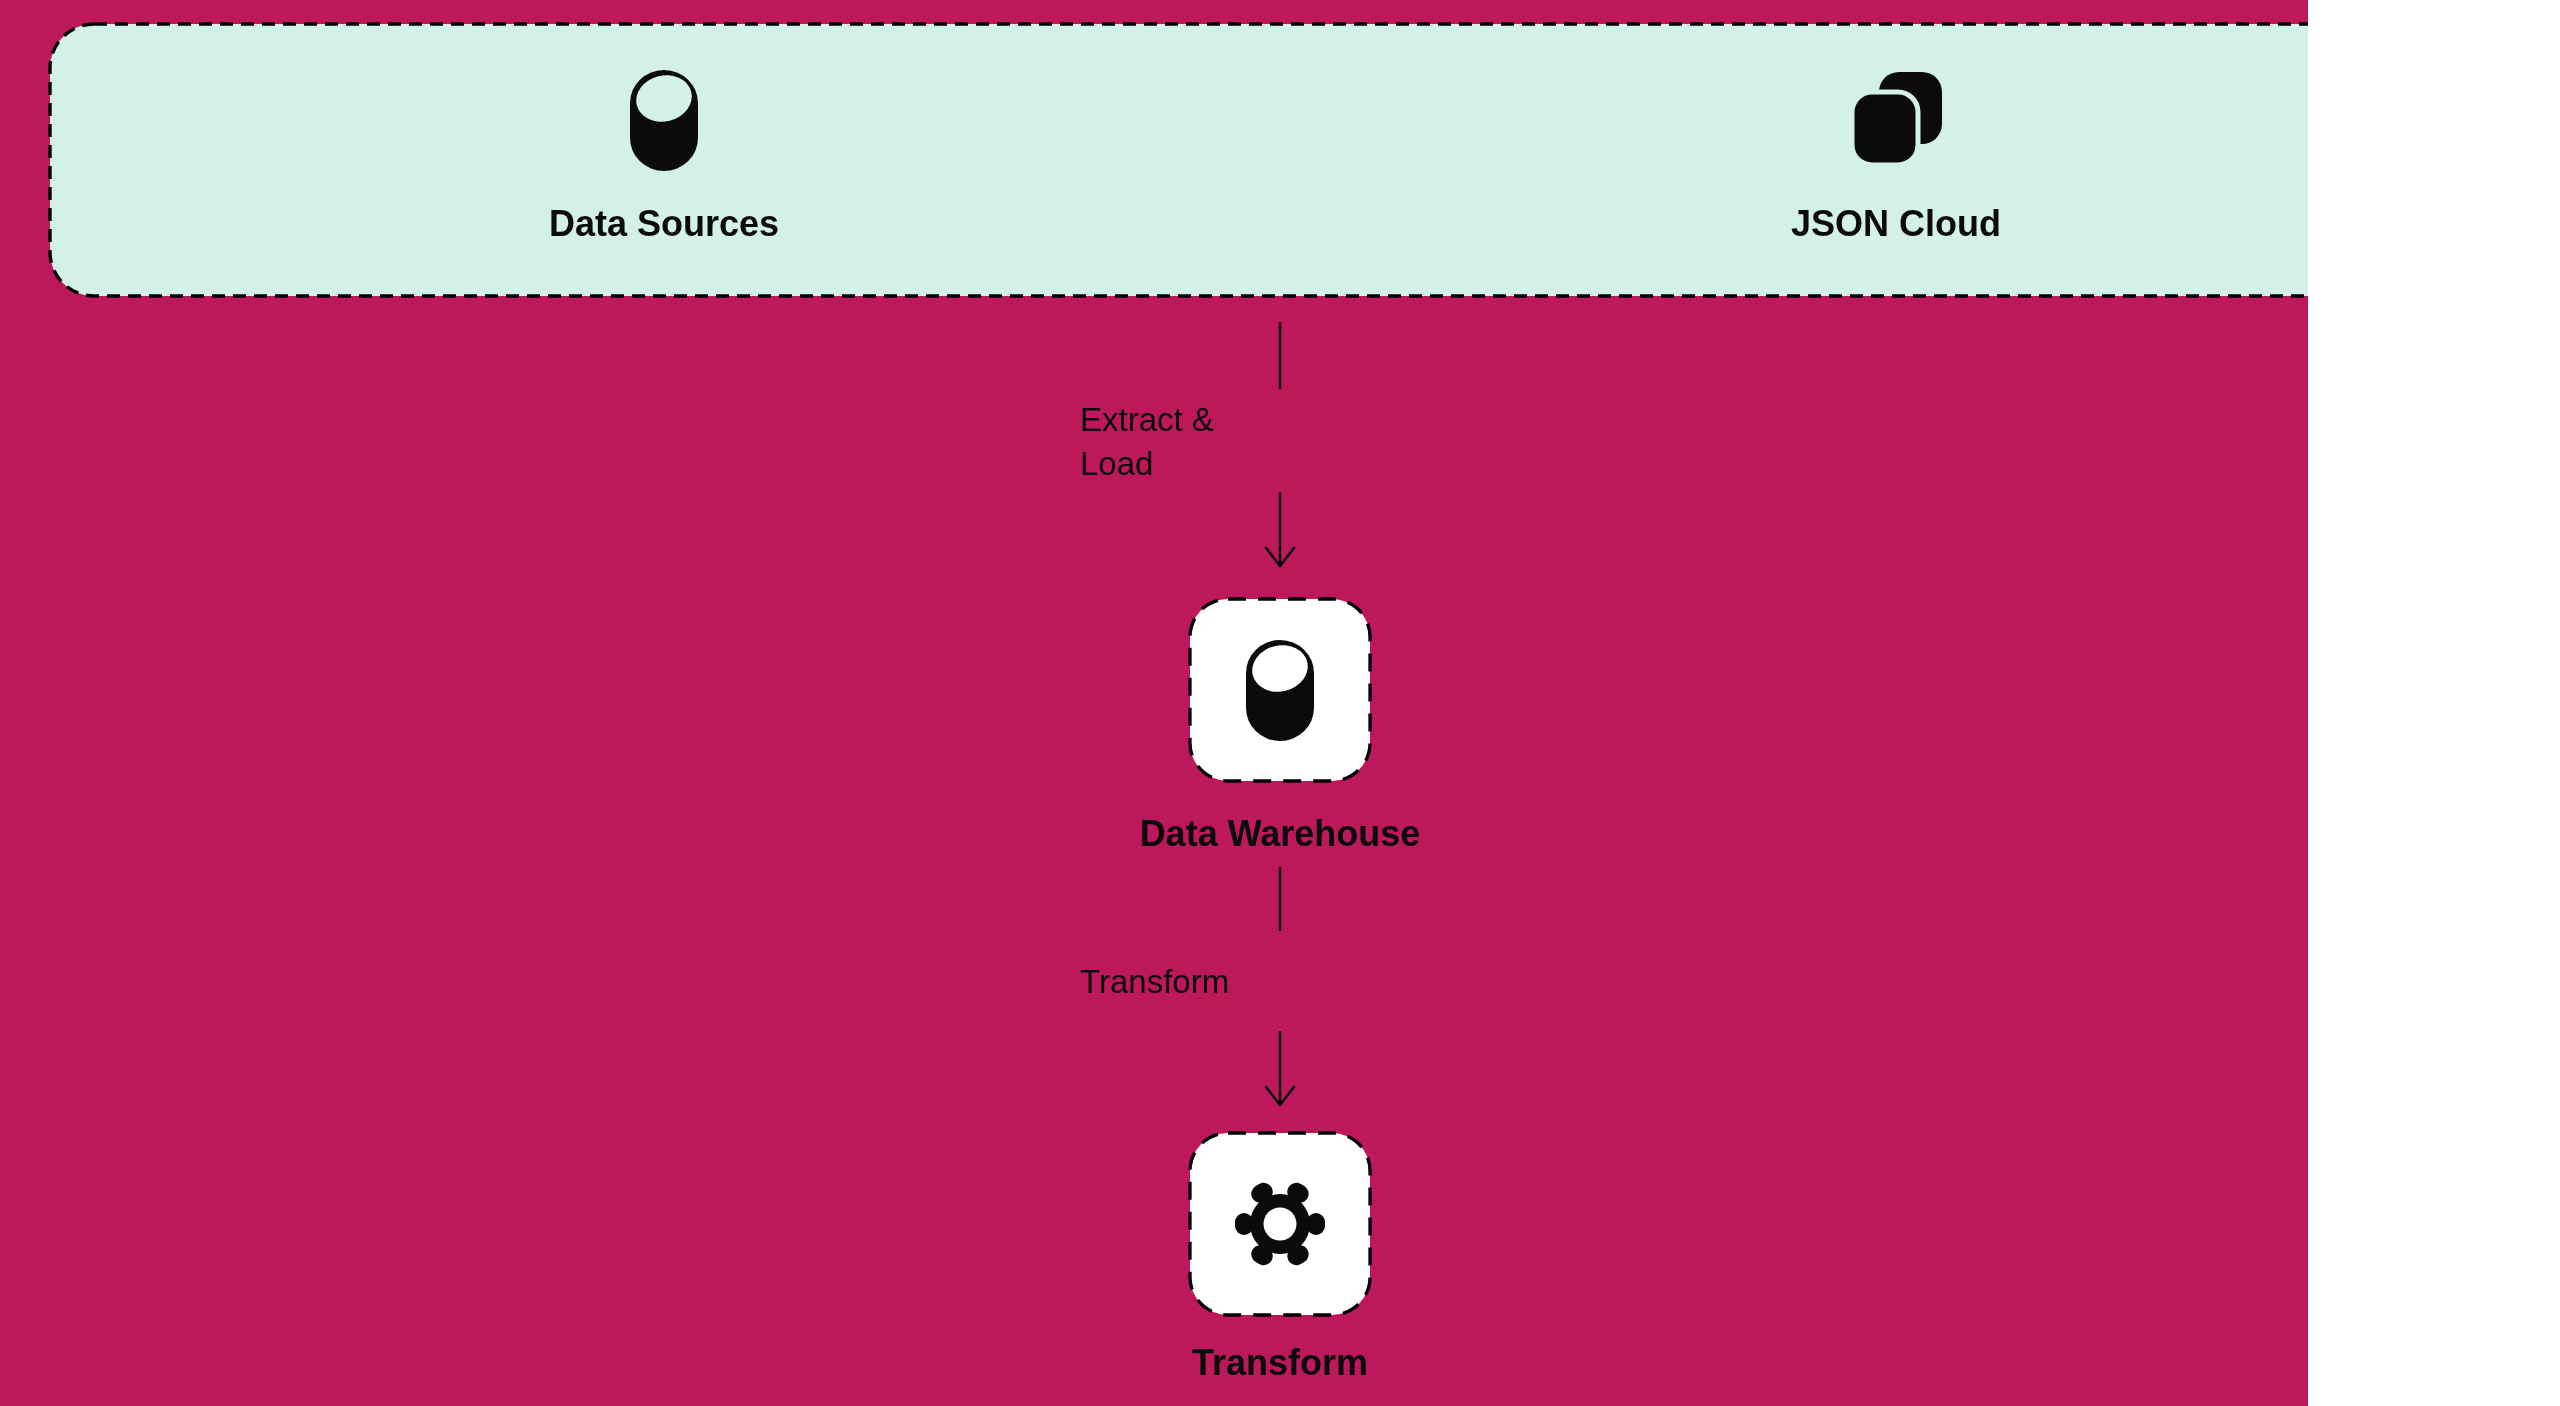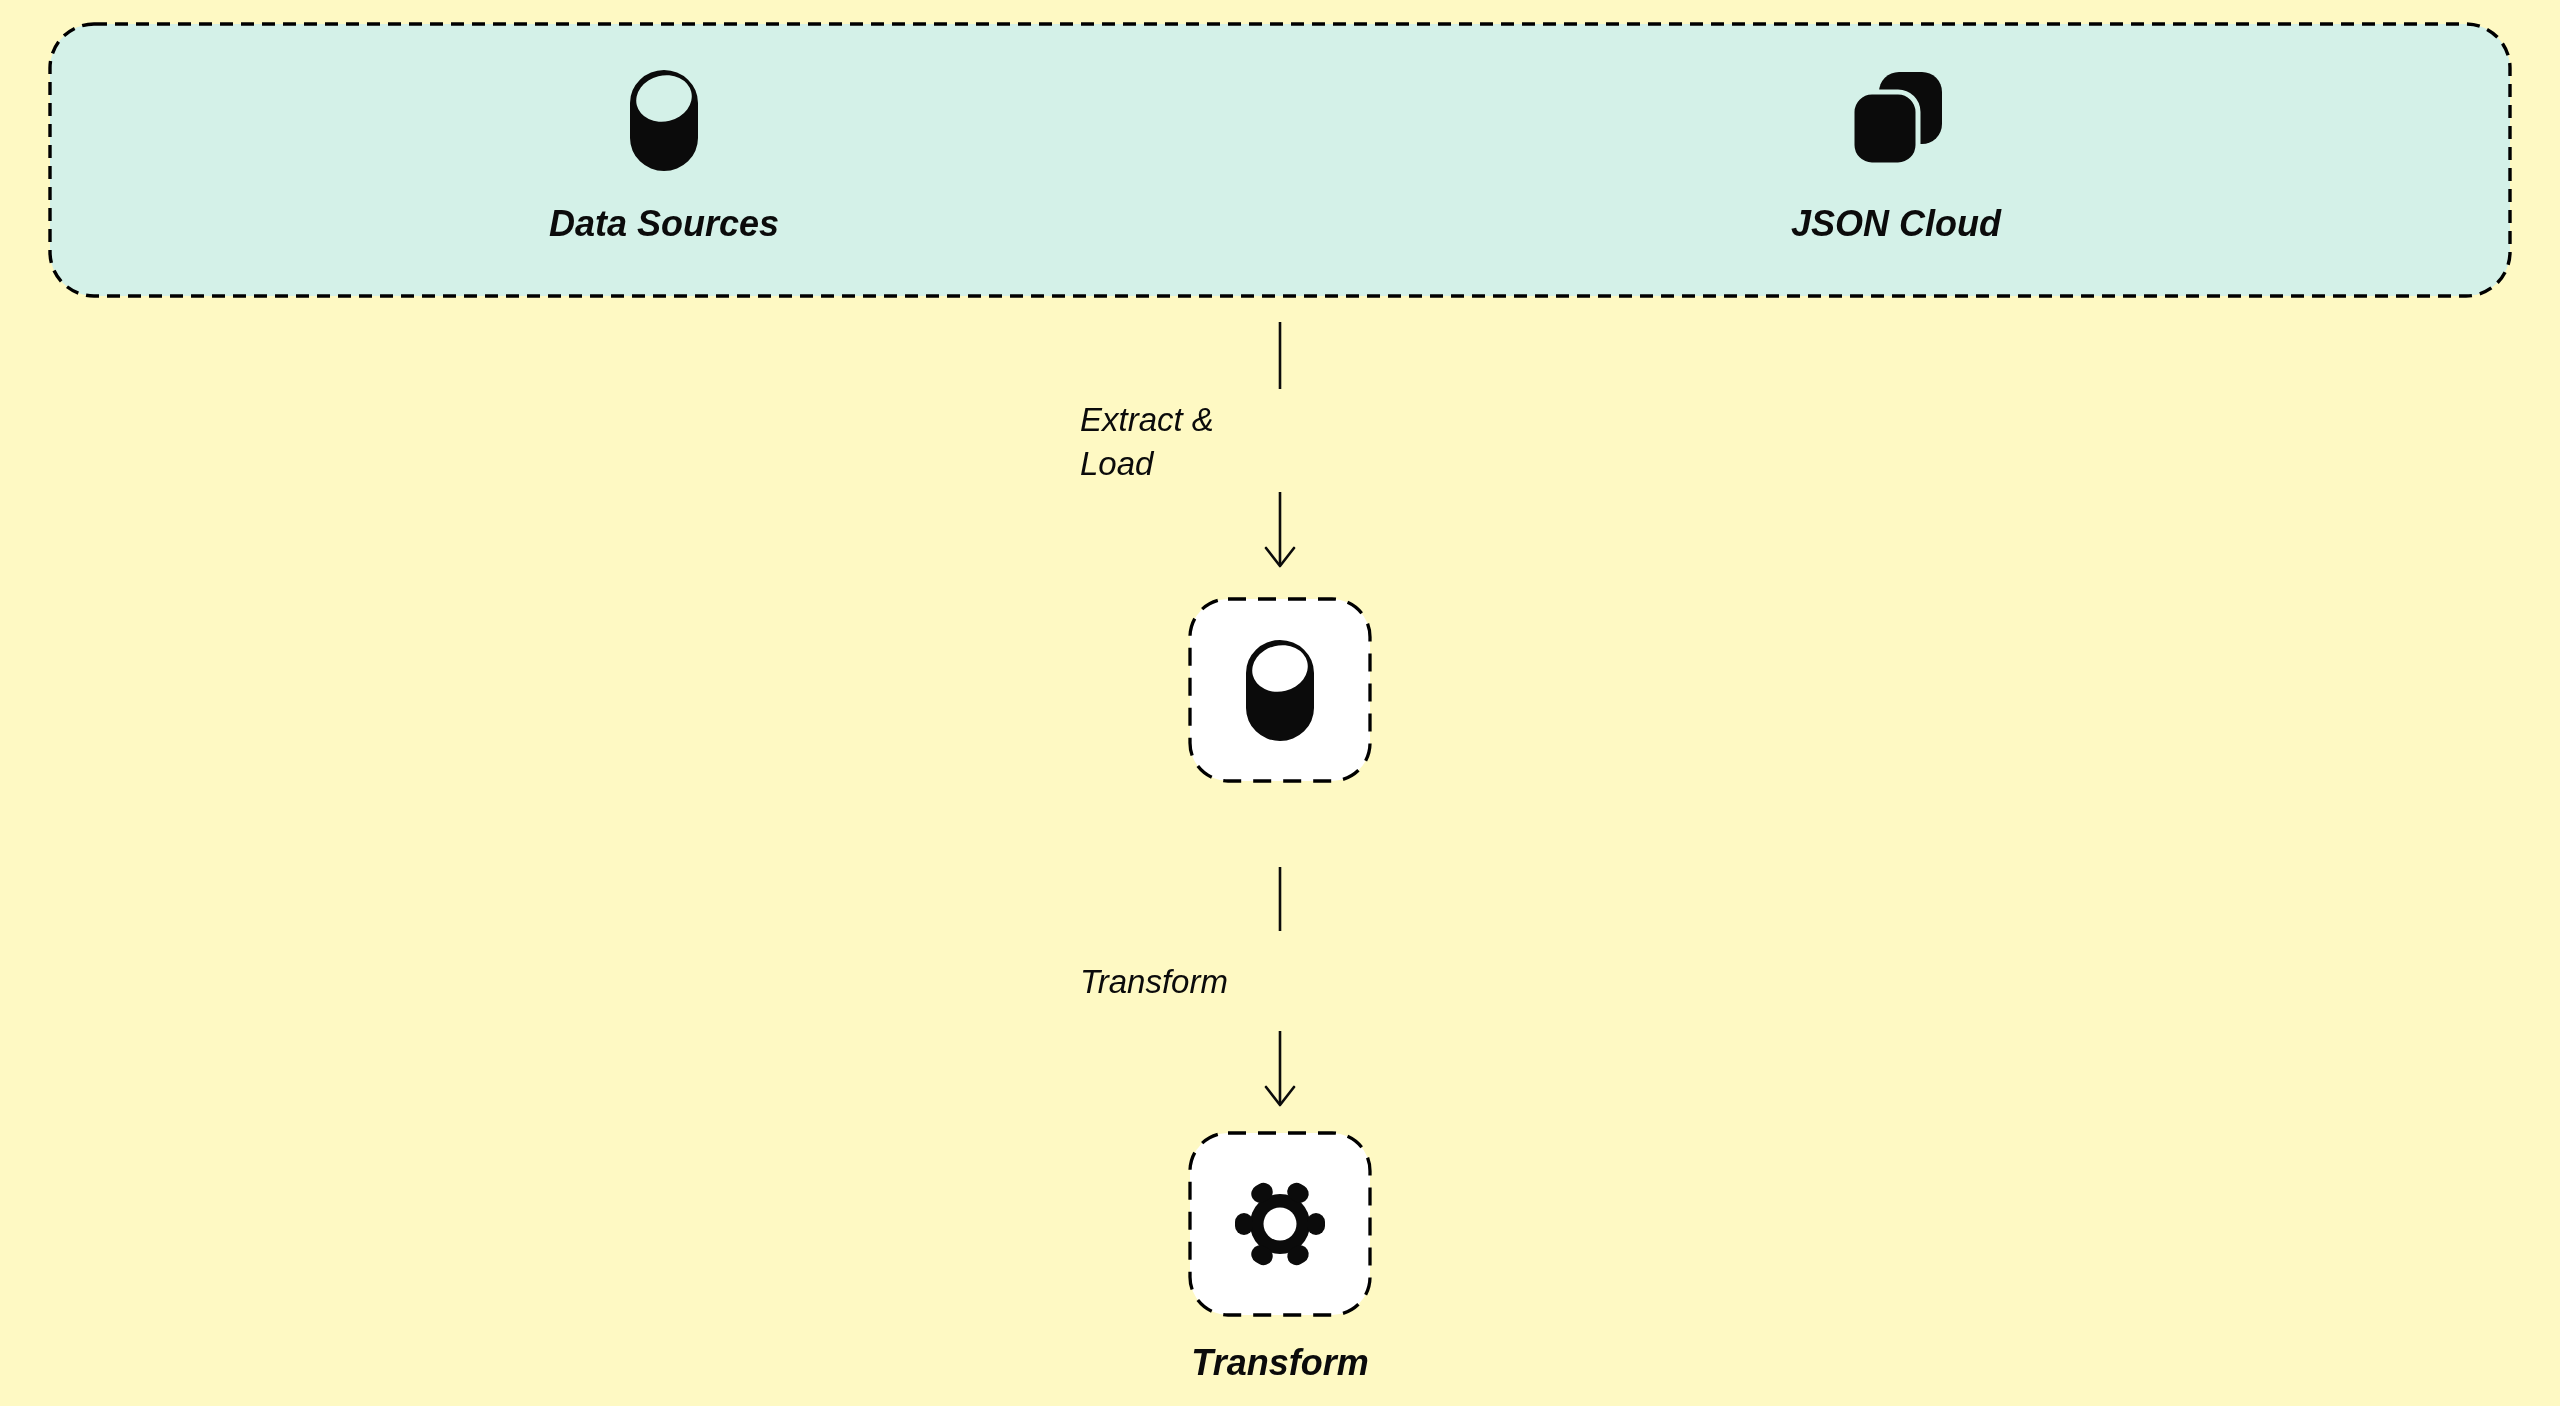--- a/index.html
+++ b/index.html
@@ -2,27 +2,26 @@
 <html><head>
 <meta charset="utf-8">
 <style>
   html, body {
     margin: 0;
     padding: 0;
     background: #ffffff;
   }
   .canvas {
     position: relative;
-    width: 2560px;
+    width: 2308px;
     height: 1406px;
-    background: #fef9c3;
+    background: #be185d;
     font-family: "Liberation Sans", sans-serif;
     color: #0b0b0b;
     overflow: hidden;
-    font-style: italic;
   }
   
   .banner {
     position: absolute;
     left: 48px;
     top: 22px;
     width: 2464px;
     height: 276px;
   }
   .banner-border {
@@ -170,20 +169,21 @@
     <svg class="node-border" width="184" height="186" viewBox="0 0 184 186">
       <rect x="2" y="2" width="180" height="182" rx="38" fill="#ffffff" stroke="#000000" stroke-width="3.3" stroke-dasharray="18 12"></rect>
     </svg>
     <div class="node-icon-wrap">
       <svg width="68" height="101" viewBox="0 0 68 101">
         <path fill="#0b0b0b" fill-rule="evenodd" d="M0 33 A34 33 0 0 1 68 33 L68 68 A34 33 0 0 1 0 68 Z
                  M61.2 21.7 A28 23 -14 1 0 6.8 35.3 A28 23 -14 1 0 61.2 21.7 Z"></path>
       </svg>
     </div>
   </div>
+  <div class="node-label node-label-dw">Data Warehouse</div>
 
   <div class="node node-transform">
     <svg class="node-border" width="184" height="186" viewBox="0 0 184 186">
       <rect x="2" y="2" width="180" height="182" rx="38" fill="#ffffff" stroke="#000000" stroke-width="3.3" stroke-dasharray="18 12"></rect>
     </svg>
     <div class="node-icon-wrap">
       <svg width="94" height="94" viewBox="0 0 94 94">
         <g fill="#0b0b0b">
           <circle cx="47" cy="47" r="30"></circle>
           <rect x="74" y="36" width="18" height="22" rx="9"></rect>

